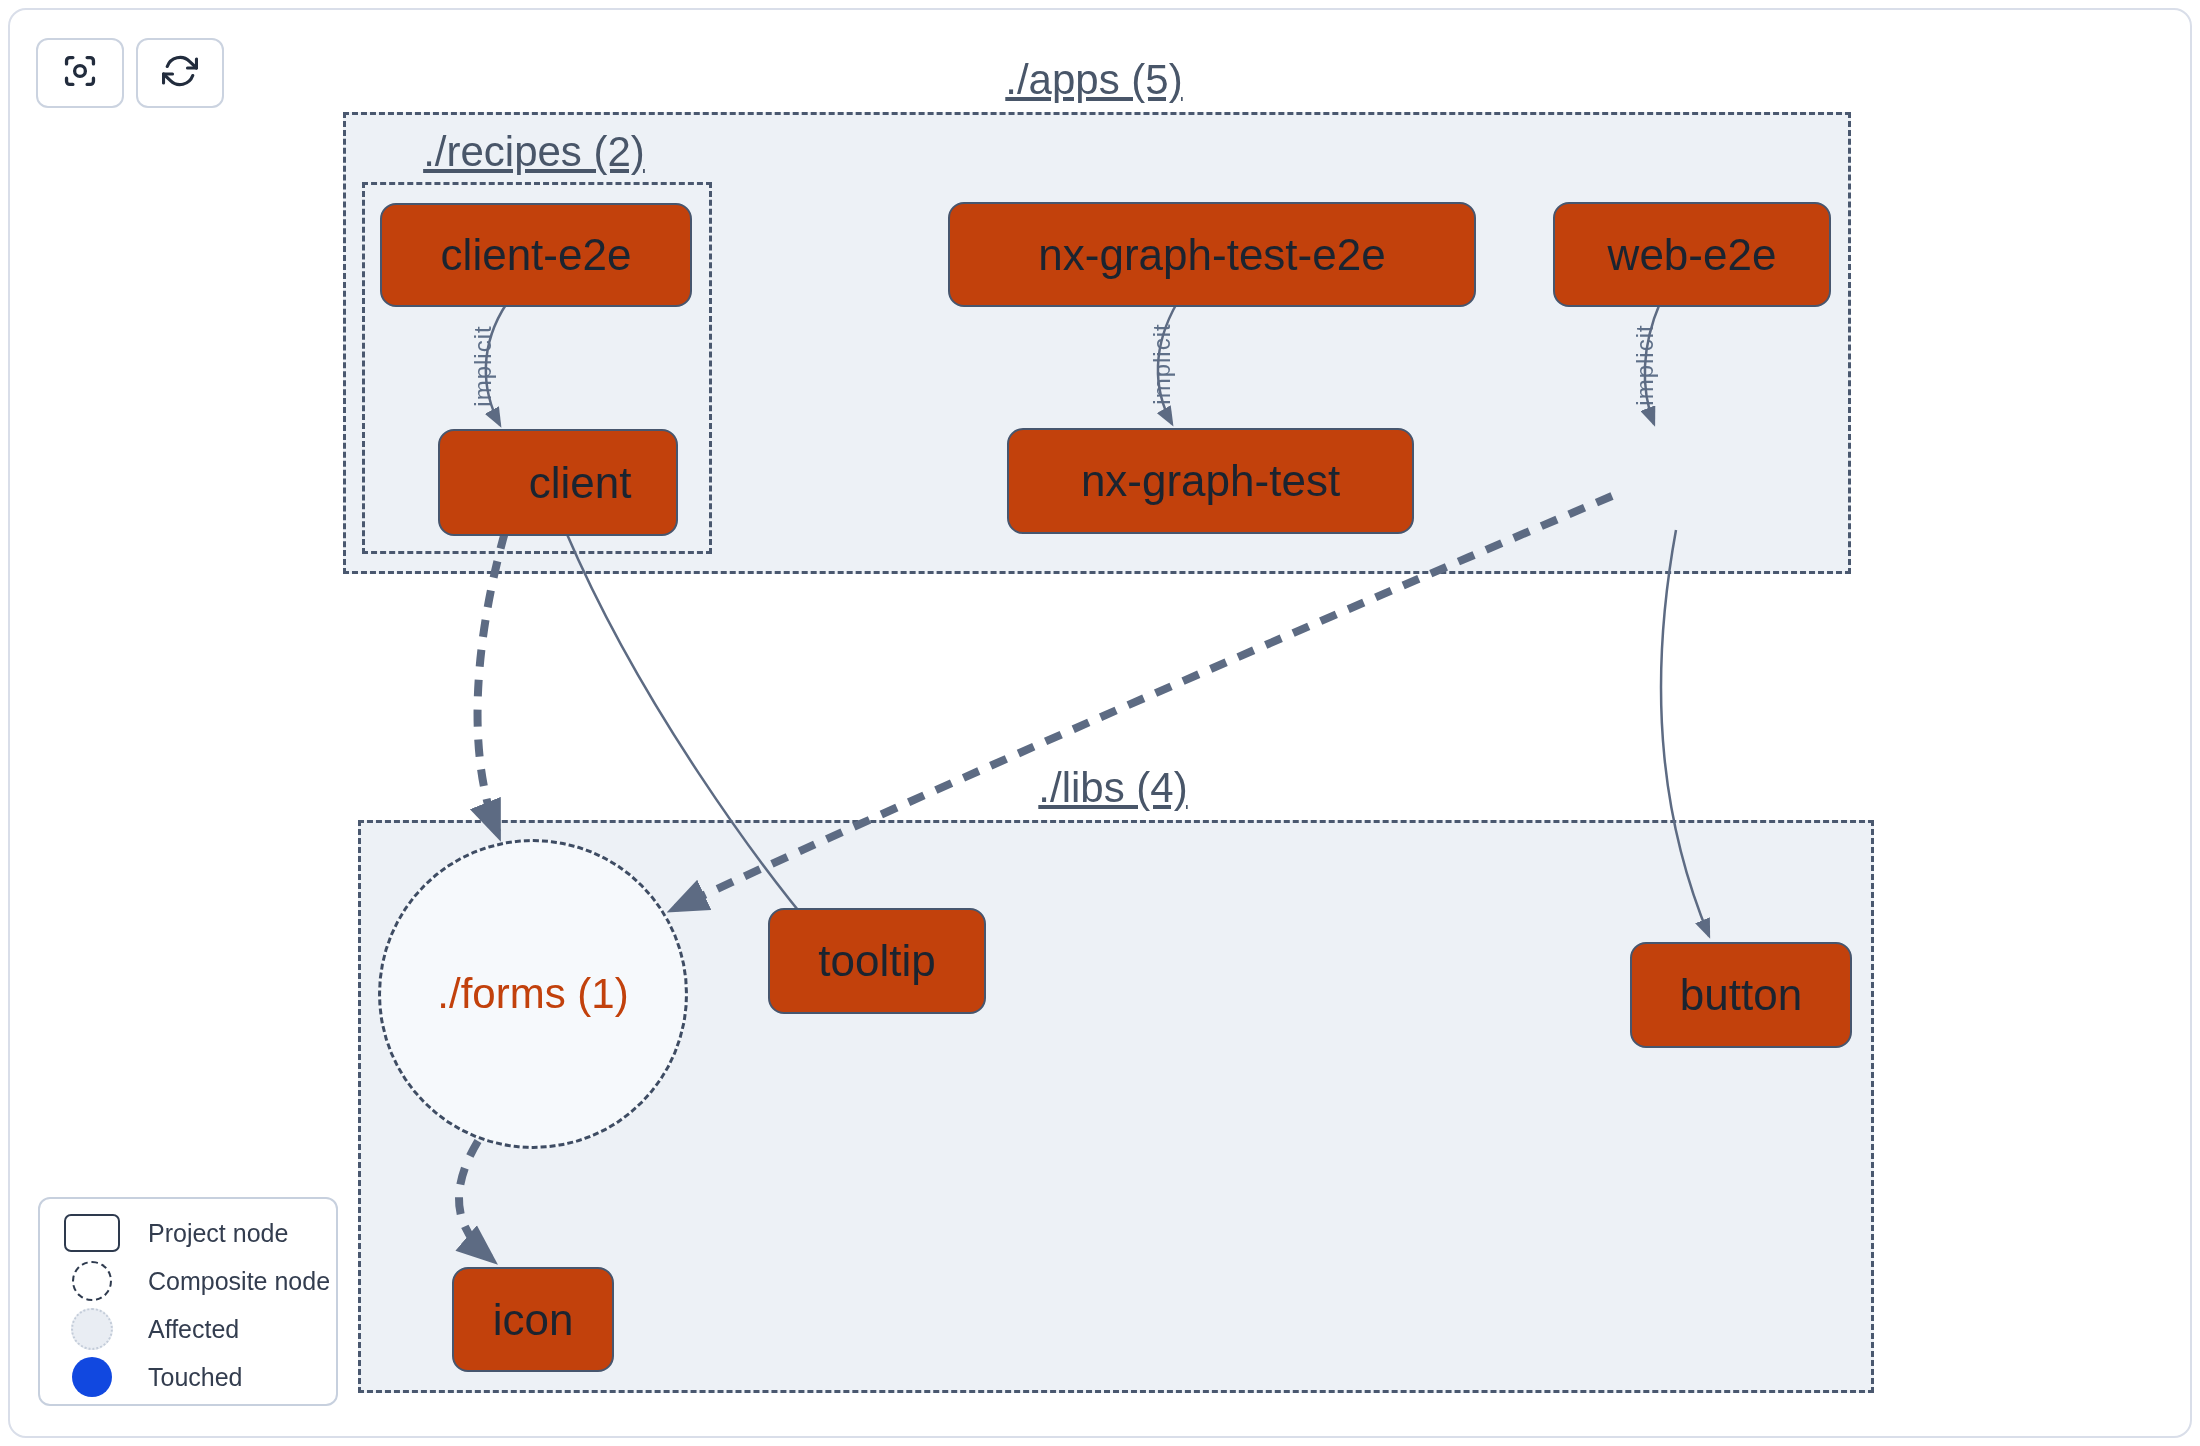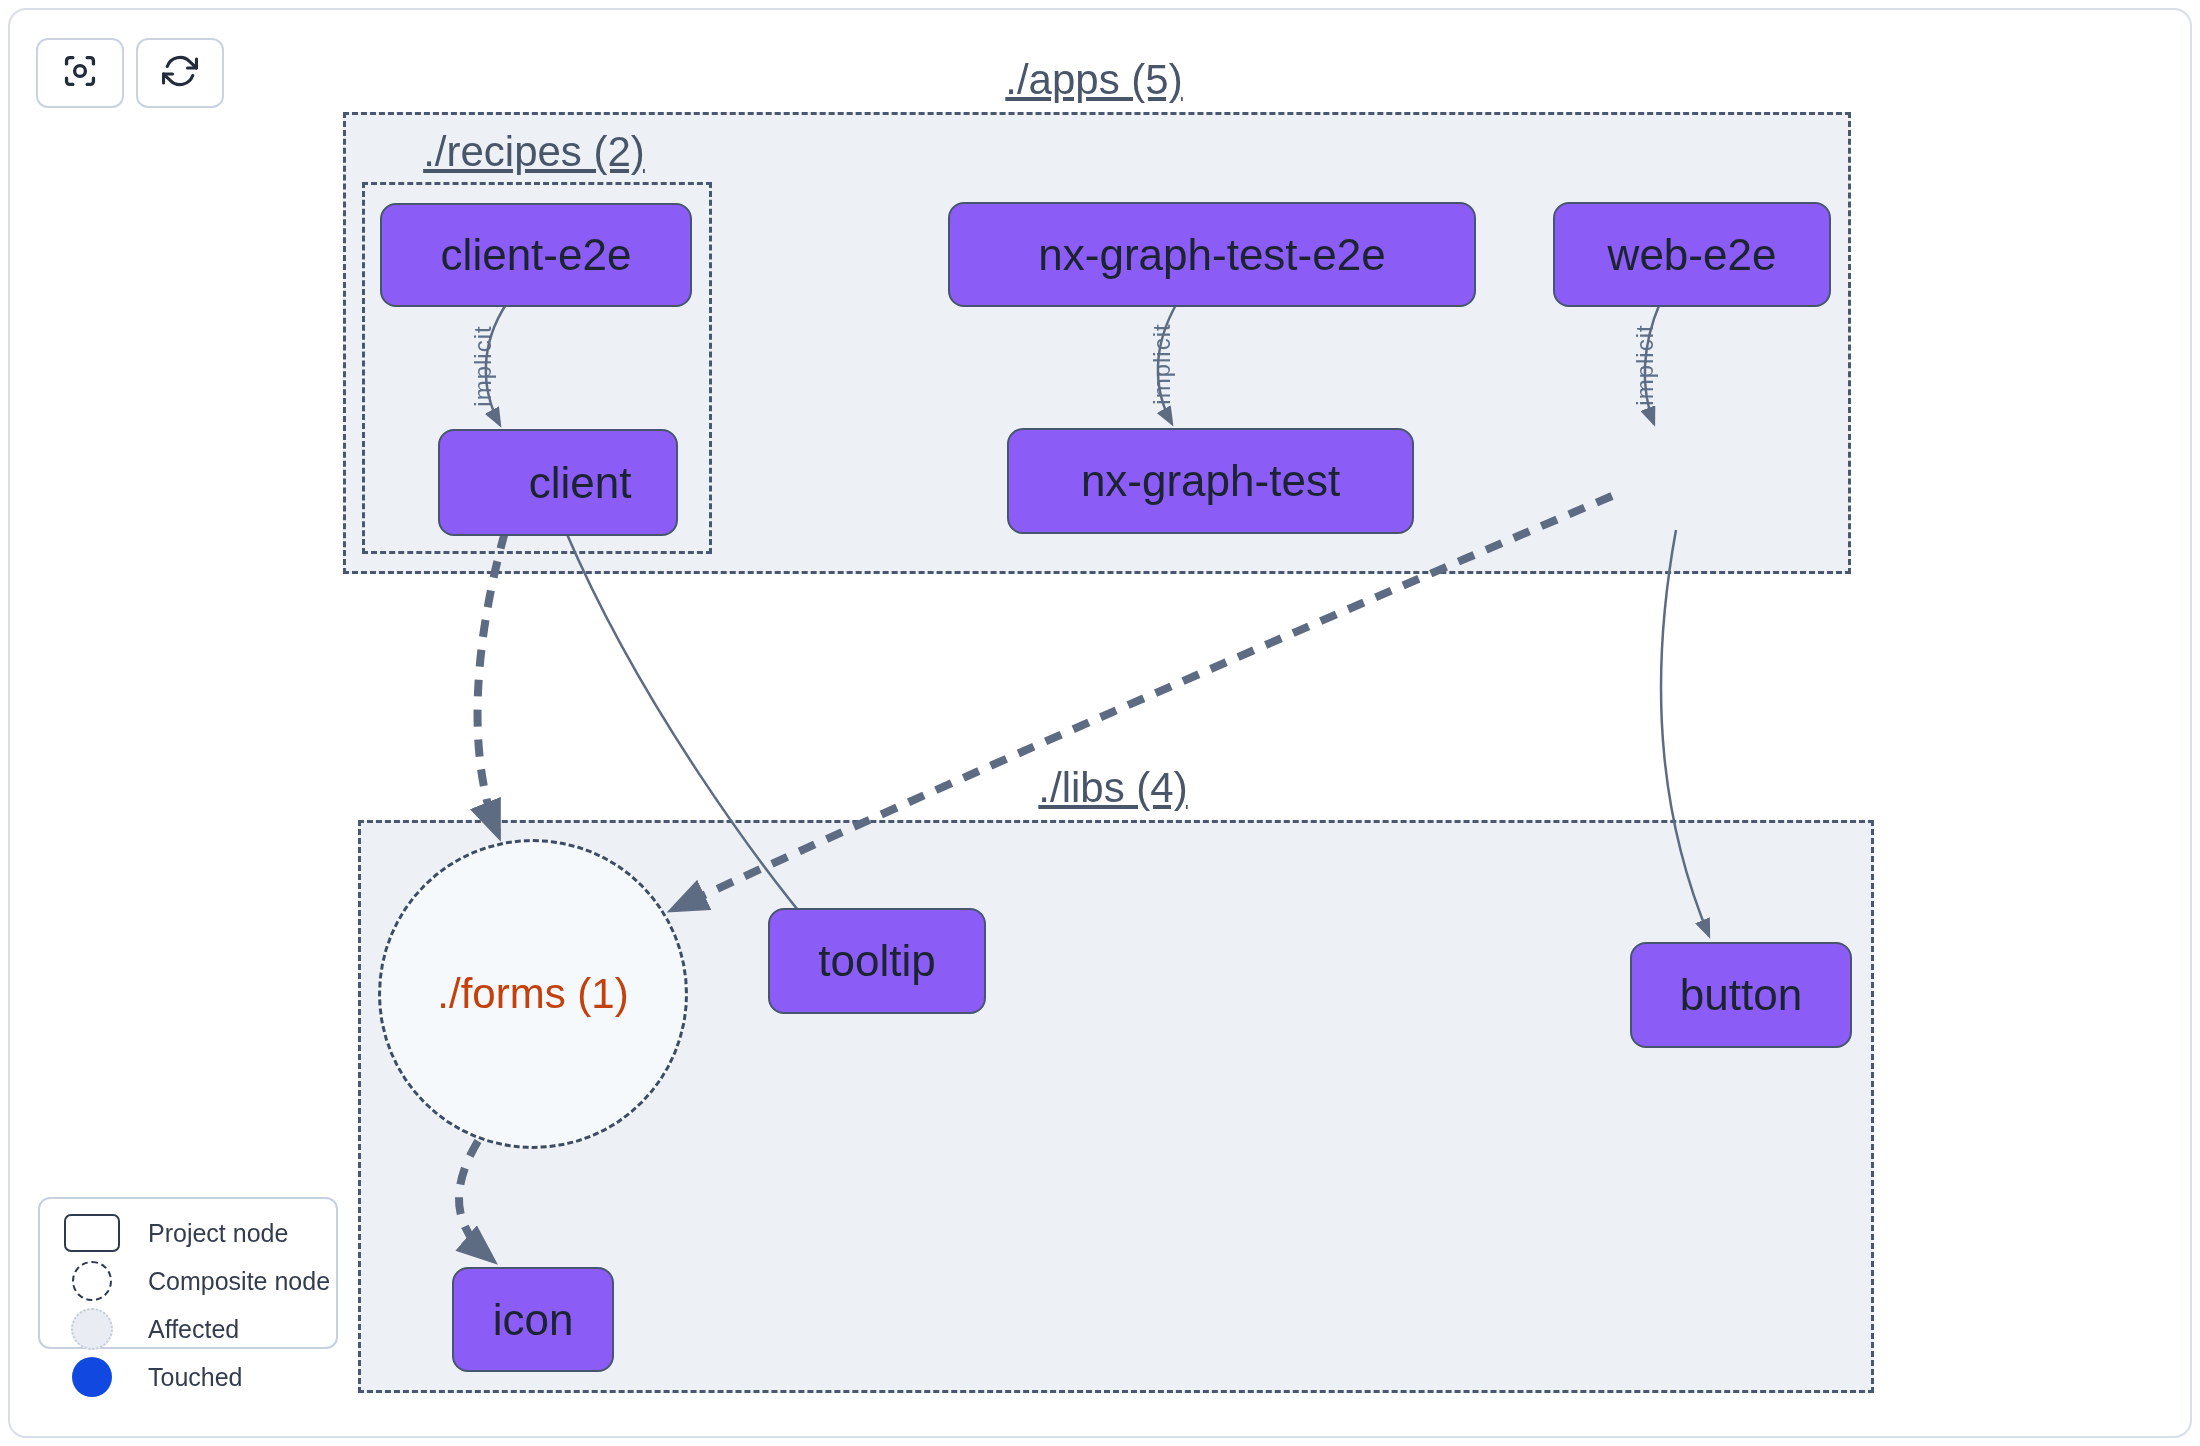--- a/index.html
+++ b/index.html
@@ -18,24 +18,24 @@
   .composite{position:absolute;border:3px dashed #3e4c63;border-radius:50%;background:#f6f9fc;display:flex;align-items:center;justify-content:center;z-index:2;}
   .composite span{font-size:42px;color:#c2410c;}
 
   
   .edge-label{position:absolute;transform:translate(-50%,-50%) rotate(-90deg);font-size:24px;color:#5f7089;z-index:3;white-space:nowrap;letter-spacing:1px;}
 
   
   .edges{position:absolute;left:0;top:0;z-index:4;pointer-events:none;}
 
   
-  .node{position:absolute;background:#8b5cf6;border:2.5px solid #47566e;border-radius:16px;display:flex;align-items:center;justify-content:center;font-size:44px;color:#1b2430;z-index:5;cursor:pointer;}
+  .node{position:absolute;background:#c2410c;border:2.5px solid #47566e;border-radius:16px;display:flex;align-items:center;justify-content:center;font-size:44px;color:#1b2430;z-index:5;cursor:pointer;}
 
   
-  .legend{position:absolute;left:38px;top:1197px;width:300px;height:152px;background:#ffffff;border:2px solid #c7d0de;border-radius:12px;z-index:20;box-sizing:border-box;padding:10px 0 0 0;}
+  .legend{position:absolute;left:38px;top:1197px;width:300px;height:209px;background:#ffffff;border:2px solid #c7d0de;border-radius:12px;z-index:20;box-sizing:border-box;padding:10px 0 0 0;}
   .legend-row{display:flex;align-items:center;height:48px;padding:0 0 0 22px;}
   .legend-swatch{width:60px;display:flex;justify-content:center;margin-right:26px;}
   .legend-label{font-size:25px;color:#333d4f;}
   .sw-rect{width:52px;height:34px;border:2.5px solid #2e3a4e;border-radius:7px;background:#ffffff;}
   .sw-dashed{width:36px;height:36px;border:2.5px dashed #2e3a4e;border-radius:50%;background:#ffffff;}
   .sw-affected{width:38px;height:38px;border:2px dotted #c3ccd9;border-radius:50%;background:#e9edf3;}
   .sw-touched{width:40px;height:40px;border-radius:50%;background:#1148e0;}
 </style>
 </head>
 <body>

